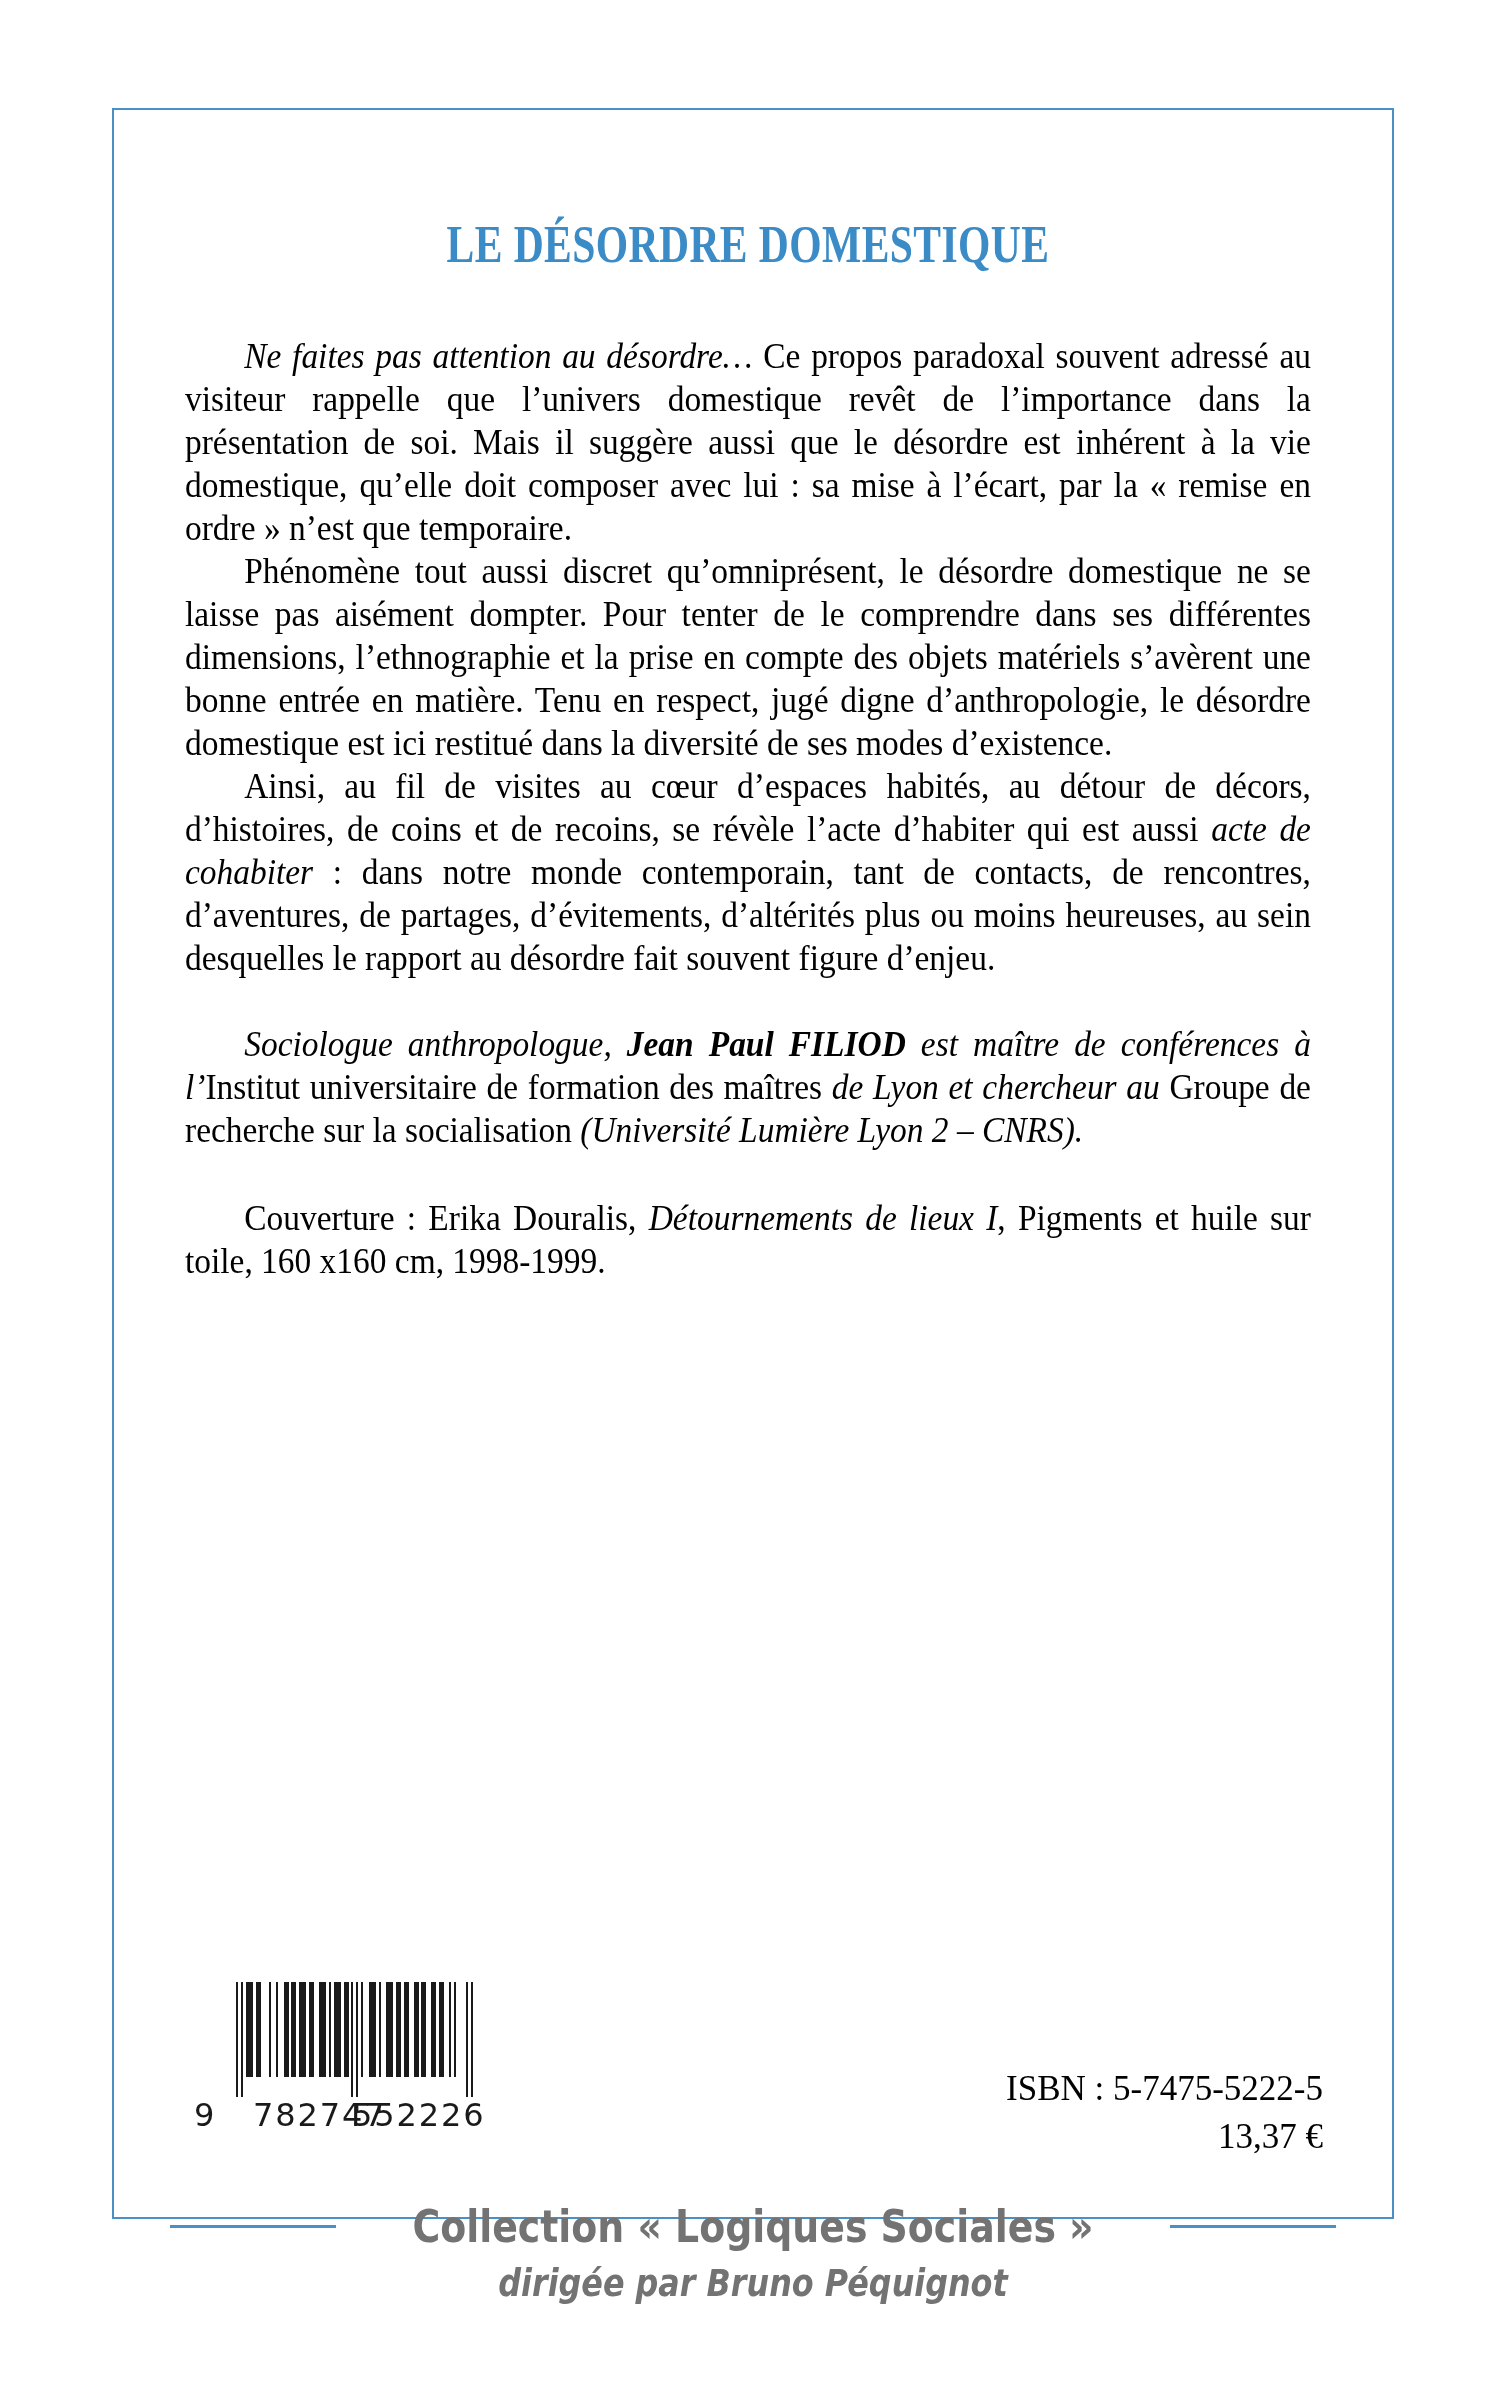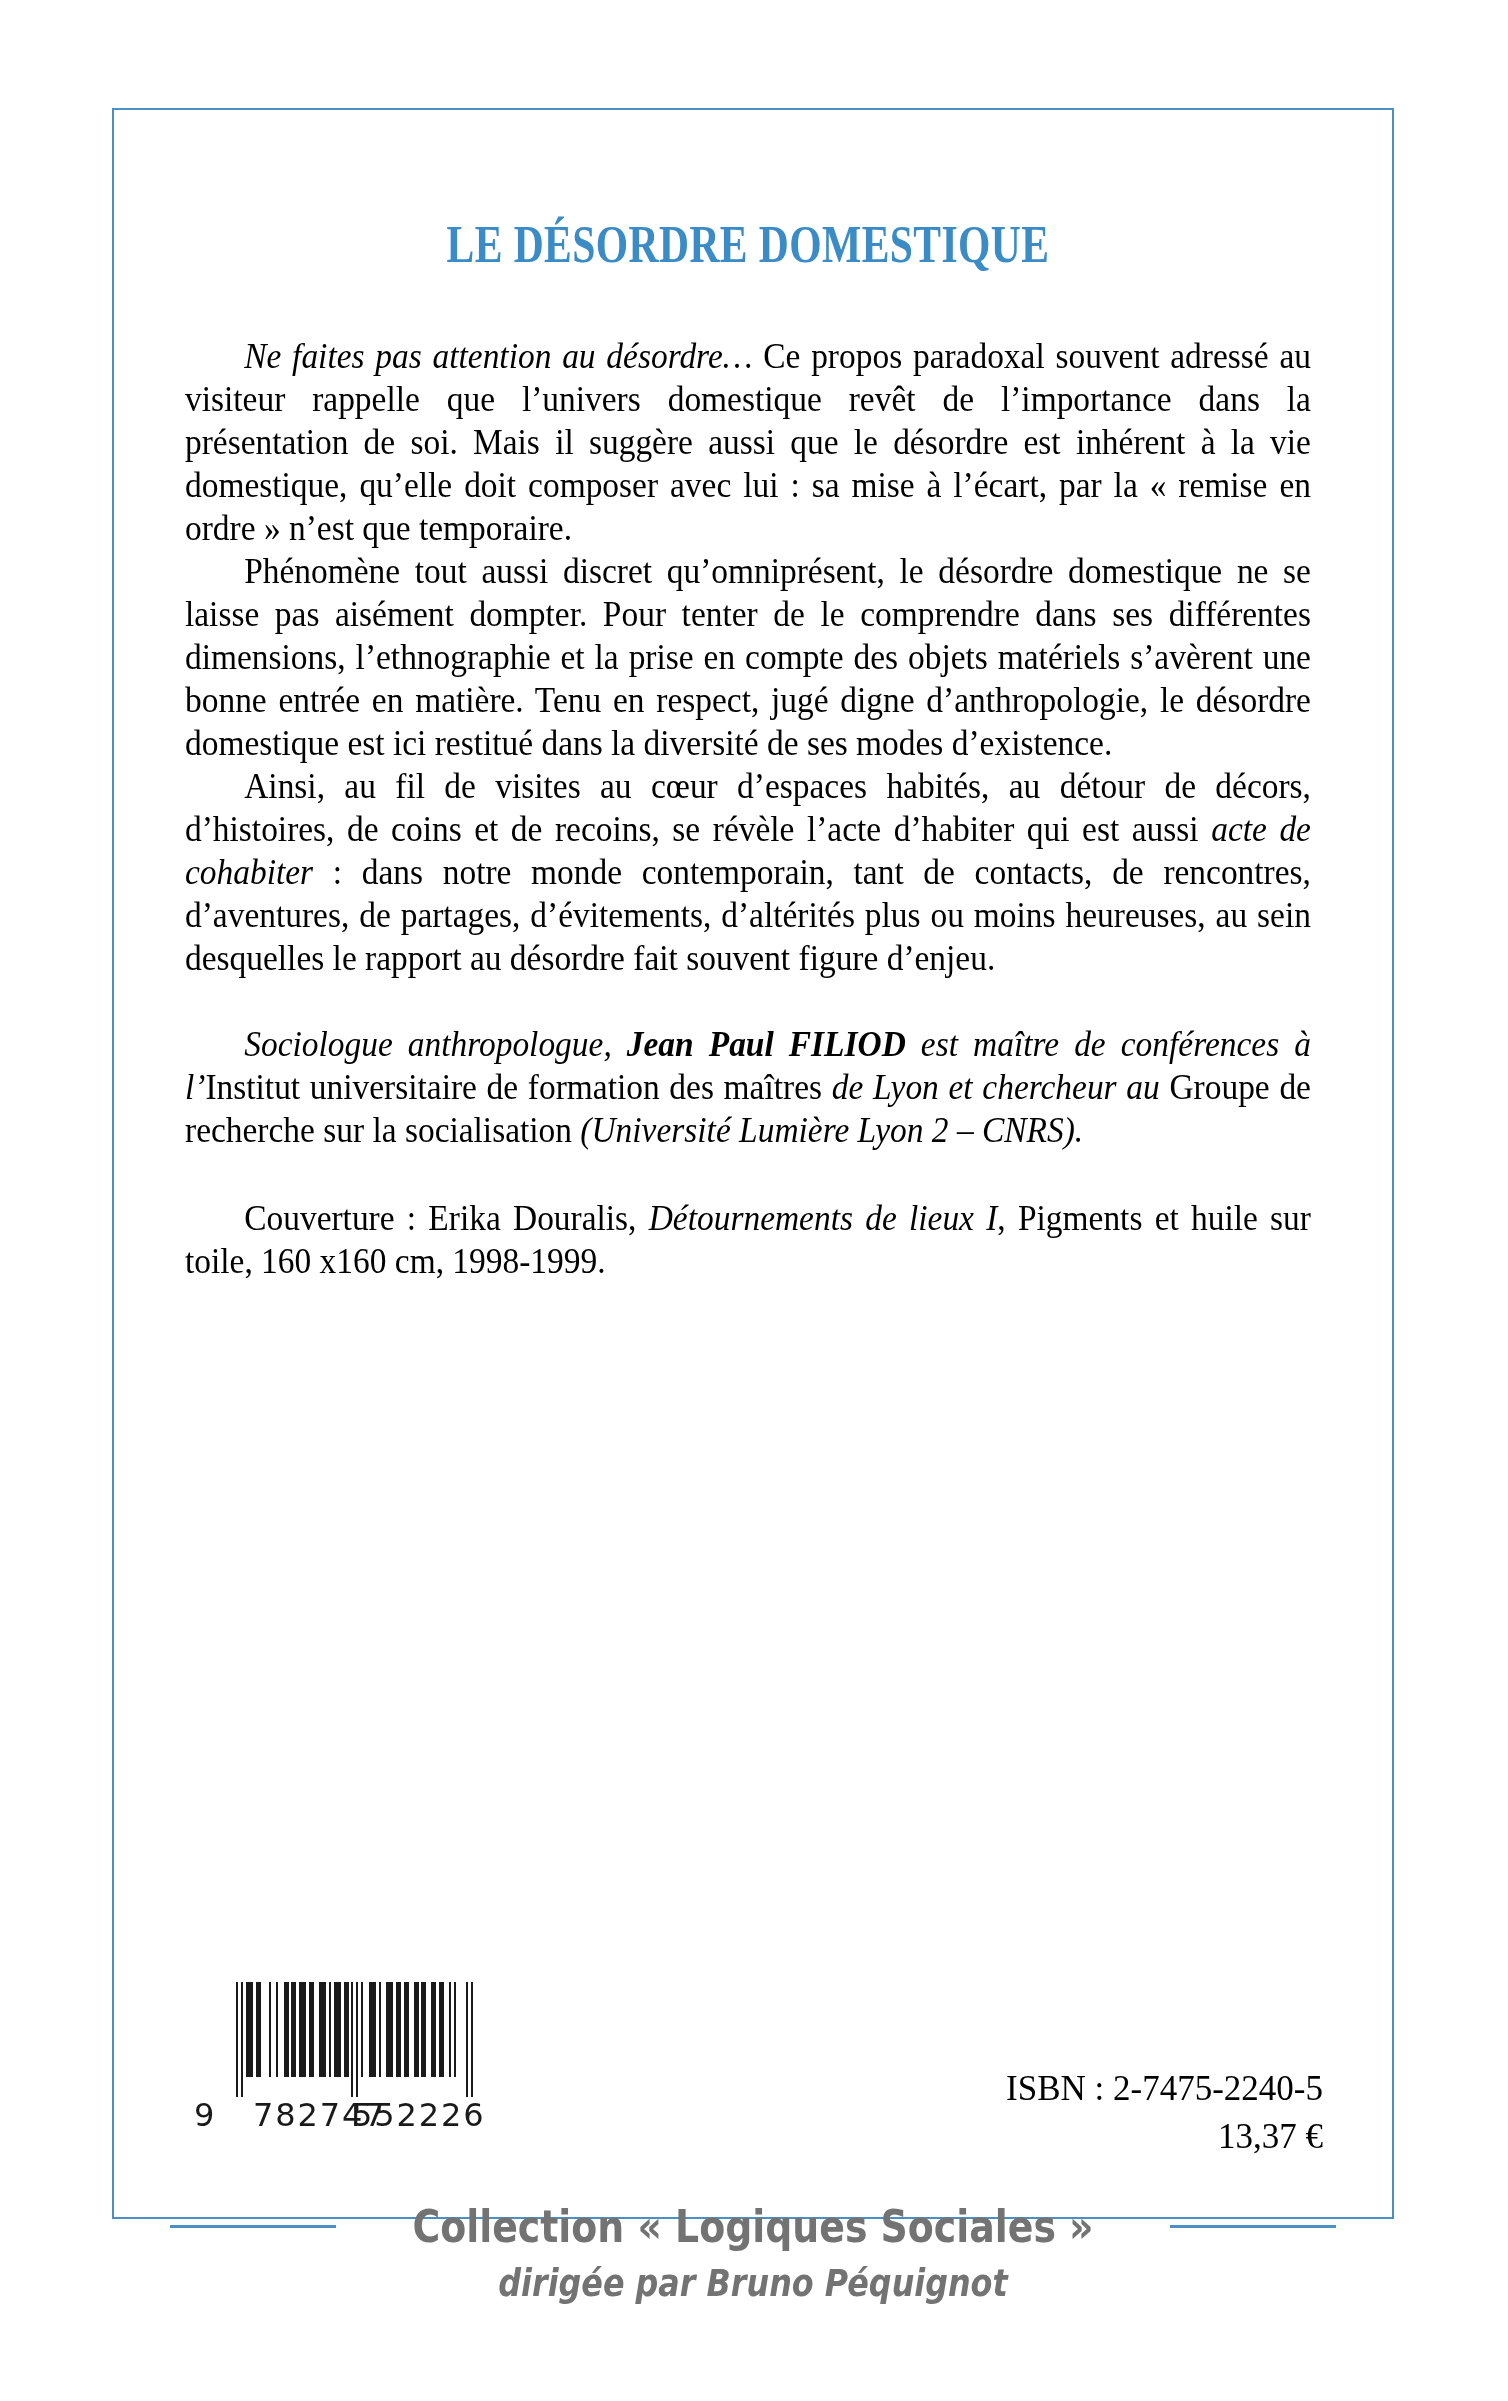--- a/index.html
+++ b/index.html
@@ -215,21 +215,21 @@
       <i style="left: 235px; width: 2.2px; height: 115px;"></i>
     </div>
   <div id="barcode-digits">
     <span class="bc-lead">9</span>
     <span class="bc-left">782747</span>
     <span class="bc-right">552226</span>
   </div>
 </div>
 
 <div id="isbn-price">
-  <div>ISBN : 2-7475-2240-5</div>
+  <div>ISBN : 5-7475-5222-5</div>
   <div>13,37 €</div>
 </div>
 
 <div id="collection-footer">
   <div id="collection-line">
     <span class="rule"></span>
     <span id="collection-name">Collection « Logiques Sociales »</span>
     <span class="rule"></span>
   </div>
   <div id="collection-director">dirigée par Bruno Péquignot</div>

